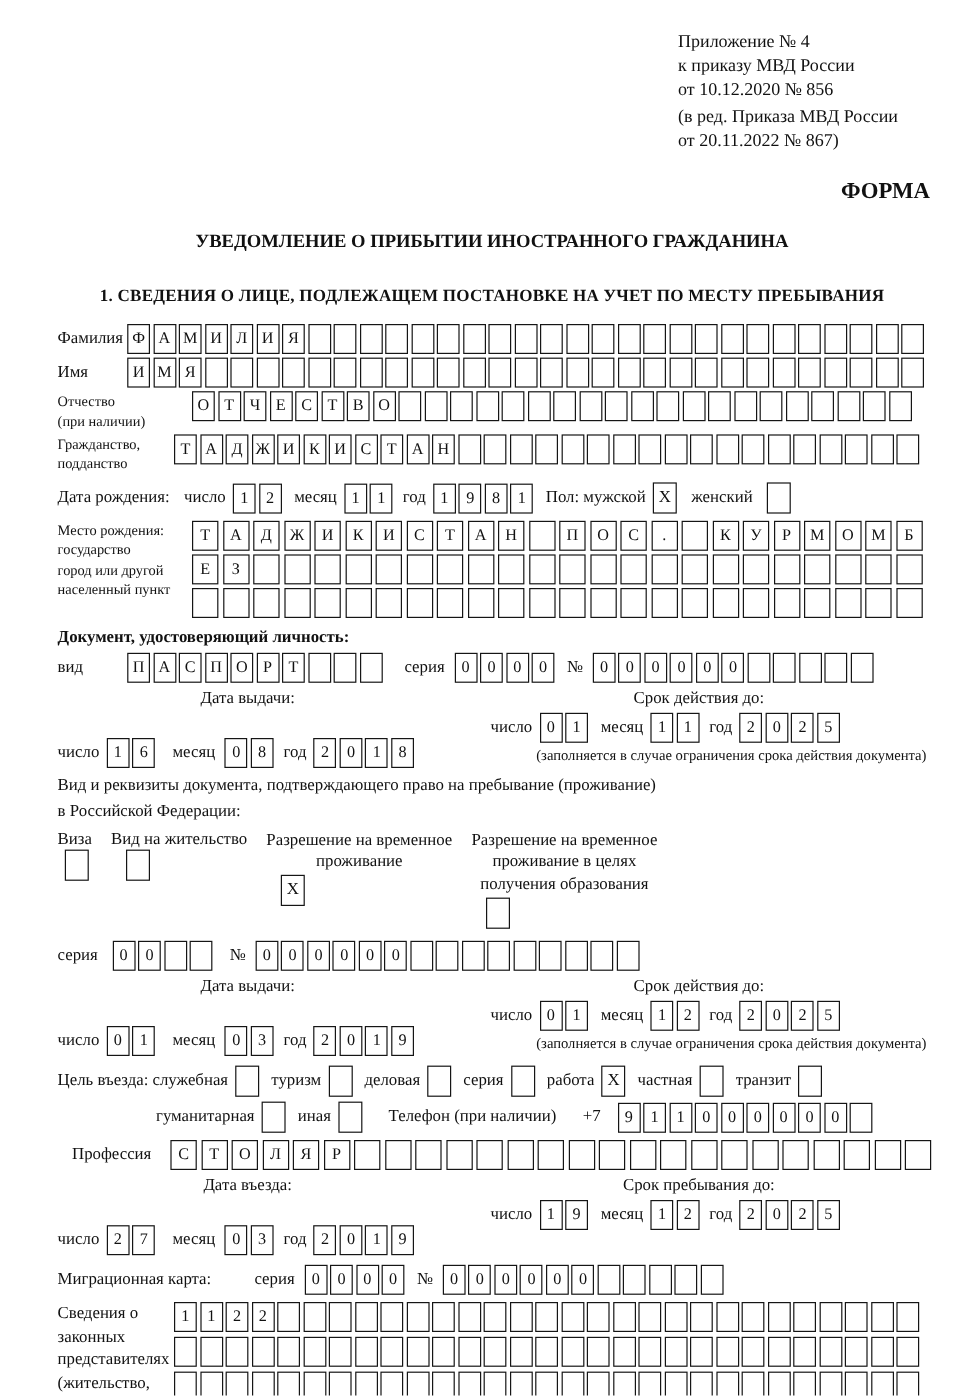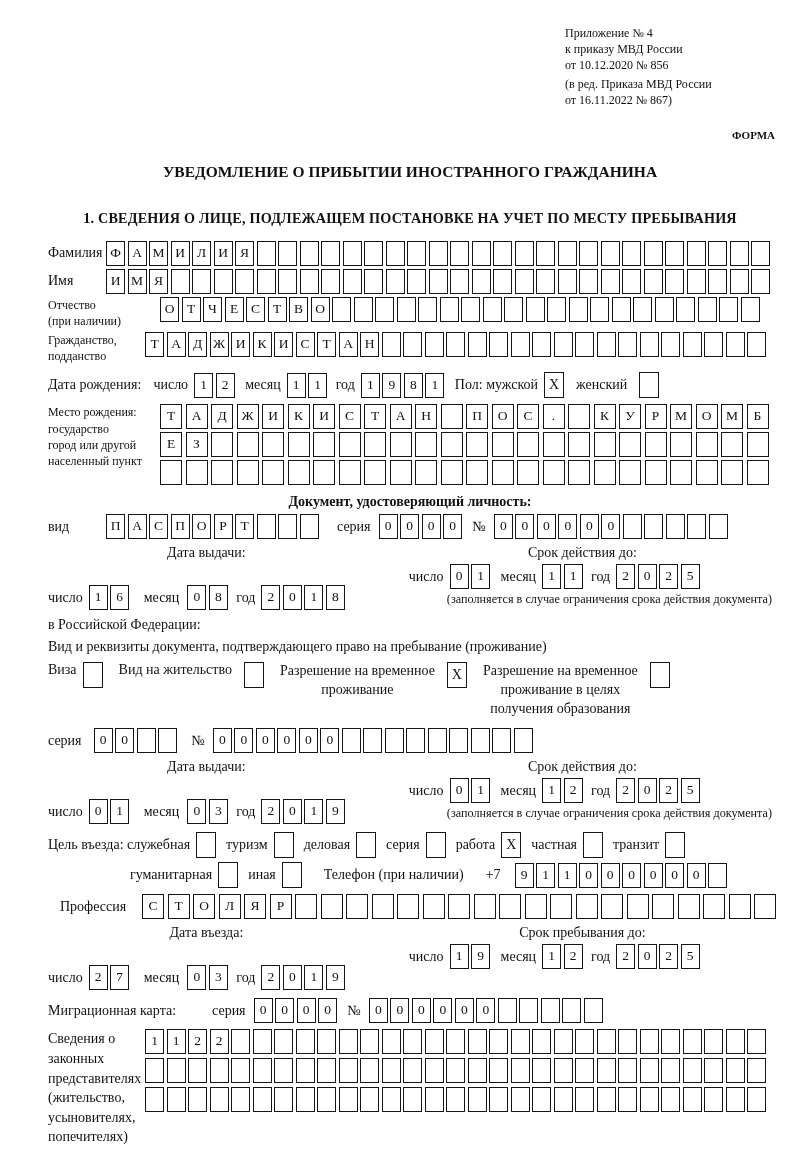--- a/index.html
+++ b/index.html
@@ -4,23 +4,23 @@
 <style>
   html,body{margin:0;padding:0;background:#ffffff;}
   body{
     width:800px;height:1163px;overflow:hidden;
     font-family:"Liberation Serif","DejaVu Serif",serif;
     color:#111;
   }
   .page{padding:26px 28px 10px 48px;}
 
   
-  .annex{margin-left:517px;font-size:12px;line-height:1.32;}
+  .annex{margin-left:517px;font-size:15px;line-height:1.32;}
   .annex .rev{margin-top:4px;}
-  .forma{margin-left:517px;width:210px;text-align:right;font-weight:bold;font-size:11px;margin-top:20px;}
+  .forma{margin-left:517px;width:210px;text-align:right;font-weight:bold;font-size:19px;margin-top:20px;}
 
   
   .title{ text-align:center;font-weight:bold;font-size:15.5px;line-height:1.45;margin-top:20px;}
   .title .uline{display:inline-block;width:56px;border-bottom:2px solid #333;height:14px;margin-left:10px;}
   .sect{ text-align:center;font-weight:bold;font-size:14.2px;margin-top:26px;margin-bottom:14px;letter-spacing:.2px;}
 
   
   .row{display:flex;align-items:center;margin-bottom:3px;}
   .row.top{align-items:flex-start;}
   .lbl{font-size:14px;flex:none;}
@@ -43,26 +43,26 @@
   
   .dpair{display:flex;margin-top:6px;margin-bottom:2px;}
   .dcol{display:flex;flex-direction:column;}
   .dcol.l{width:330px;gap:21px;}
   .dcol.r{width:395px;margin-left:28px;}
   .dhead{text-align:center;font-size:14px;margin-bottom:3px;}
   .drow{display:flex;align-items:center;}
   .dnote{font-size:12.2px;margin-top:3px;text-align:right;white-space:nowrap;}
 
   
-  .dochead{text-align:center;font-weight:bold;font-size:14px;margin:6px 0 4px 0;}
+  .dochead{text-align:left;font-weight:bold;font-size:14px;margin:6px 0 4px 0;}
   .ptext{font-size:14px;line-height:1.55;margin-top:4px;}
 
   
   .opts{display:flex;align-items:flex-start;margin-top:4px;margin-bottom:10px;}
-  .opt{display:flex;align-items:flex-start;}
+  .opt{display:flex;align-items:flex-start;flex-direction:column;}
   .optlines{font-size:14px;line-height:1.35;text-align:center;}
 
   
   .purpose .lbl{margin-right:6px;}
   .purpose .cbox{margin-right:10px;}
 
   
   .repblock{display:flex;align-items:flex-start;margin-top:6px;}
   .replabel{width:97px;font-size:14px;line-height:1.4;flex:none;}
   .reprows .row{margin-bottom:4px;}
@@ -70,21 +70,21 @@
 </head>
 <body>
 
 <div class="page">
 
   <div class="annex">
     <div>Приложение № 4</div>
     <div>к приказу МВД России</div>
     <div>от 10.12.2020 № 856</div>
     <div class="rev">(в ред. Приказа МВД России</div>
-    <div>от 16.11.2022 № 867)</div>
+    <div>от 20.11.2022 № 867)</div>
   </div>
   <div class="forma">ФОРМА</div>
 
   <div class="title">
     <div>УВЕДОМЛЕНИЕ О ПРИБЫТИИ ИНОСТРАННОГО ГРАЖДАНИНА</div>
   </div>
 
   <div class="sect">1. СВЕДЕНИЯ О ЛИЦЕ, ПОДЛЕЖАЩЕМ ПОСТАНОВКЕ НА УЧЕТ ПО МЕСТУ ПРЕБЫВАНИЯ</div>
 
   <div class="row">
@@ -435,22 +435,22 @@
             <span class="cell">0</span>
             <span class="cell">2</span>
             <span class="cell">5</span>
           </span>
       </div>
       <div class="dnote">(заполняется в случае ограничения срока действия документа)</div>
     </div>
   </div>
 
   <div class="ptext">
+    <div>Вид и реквизиты документа, подтверждающего право на пребывание (проживание)</div>
     <div>в Российской Федерации:</div>
-    <div>Вид и реквизиты документа, подтверждающего право на пребывание (проживание)</div>
   </div>
 
   <div class="opts">
     <div class="opt">
       <span class="lbl">Виза</span>
       <span class="cbox ml6"></span>
     </div>
     <div class="opt ml16">
       <span class="lbl">Вид на жительство</span>
       <span class="cbox ml12"></span>

